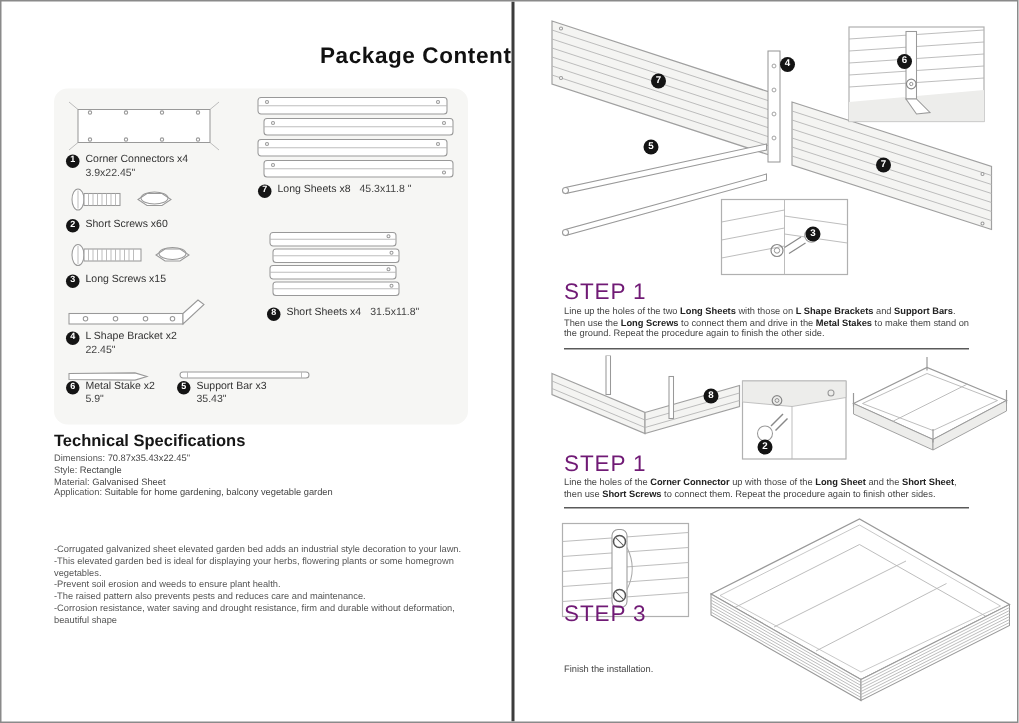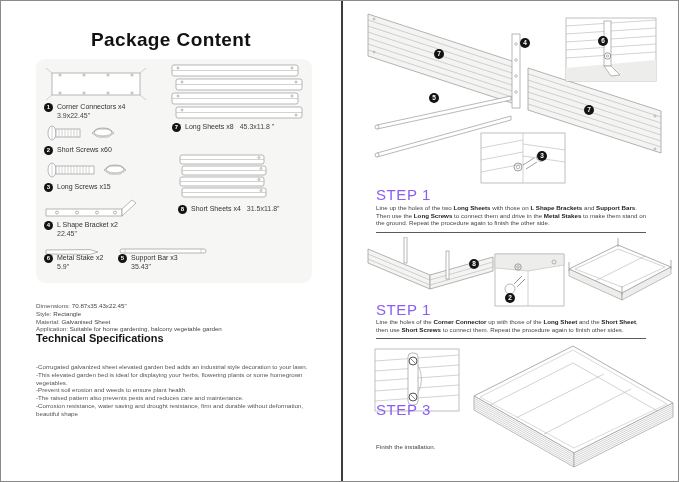--- a/index.html
+++ b/index.html
@@ -3,41 +3,41 @@
 <meta charset="utf-8">
 <style>
   * { margin:0; padding:0; box-sizing:border-box; }
   body { font-family:"Liberation Sans", sans-serif; background:#fff; }
   #frame { position:relative; width:679px; height:482px; background:#fff;
            border:1px solid #8a8a8a; overflow:hidden; }
   #vdivider { position:absolute; left:340px; top:0; bottom:0; width:2px; background:#3c3c3c; }
 
   
   .panel-left { position:absolute; left:0; top:0; width:340px; height:482px; }
-  .pkg-title { position:absolute; left:0; top:28px; width:340px; text-align:center;
-               font-size:19px; font-weight:bold; color:#111; letter-spacing:.4px; }
+  .pkg-title { position:absolute; left:0; top:28px; width:340px; text-align:right;
+               font-size:15px; font-weight:bold; color:#111; letter-spacing:.4px; }
   .card { position:absolute; left:35px; top:58px; width:276px; height:224px;
           background:#f6f6f4; border-radius:9px; }
   .citem { position:absolute; }
   .item-row { display:flex; align-items:flex-start; }
   .badge { flex:0 0 auto; width:9px; height:9px; border-radius:50%; background:#141414;
            color:#fff; font-size:6px; line-height:9.5px; text-align:center; font-weight:bold; }
   .item-text { margin-left:4px; font-size:7px; color:#333; line-height:8.5px; }
   .dim-block { display:block; color:#444; }
   .dim-inline { display:inline; margin-left:6px; color:#444; }
 
-  .sec-title { position:absolute; left:35px; font-size:11px; font-weight:bold; color:#161616;margin-top:44px; }
+  .sec-title { position:absolute; left:35px; font-size:11px; font-weight:bold; color:#161616; }
   .sec-lines { position:absolute; left:35px; width:286px; font-size:6.2px; color:#555; line-height:7.8px; }
   .spec-label { color:#555; }
   .spec-value { color:#444; }
 
   
   .panel-right { position:absolute; left:342px; top:0; width:337px; height:482px; }
   .step-title { position:absolute; left:33px; font-size:15px; font-weight:500;
-                color:#8b5cf6; letter-spacing:.6px; }
+                color:#701a75; letter-spacing:.6px; }
   .step-desc { position:absolute; left:33px; width:272px; font-size:6.2px;
                color:#444; line-height:7.6px; }
   .step-desc b { color:#222; }
   .hr { position:absolute; left:33px; width:270px; border-top:1px solid #5a5a5a; }
   .diagram { position:absolute; }
   .marker { position:absolute; width:10px; height:10px; border-radius:50%; background:#141414;
             color:#fff; font-size:6.5px; line-height:10.5px; text-align:center; font-weight:bold; }
   svg .ln { stroke:#b5b5b5; stroke-width:.6; }
   svg .ed { stroke:#a0a0a0; stroke-width:.8; fill:#f4f4f2; }
   svg .wh { fill:#fff; stroke:#999; stroke-width:.7; }

